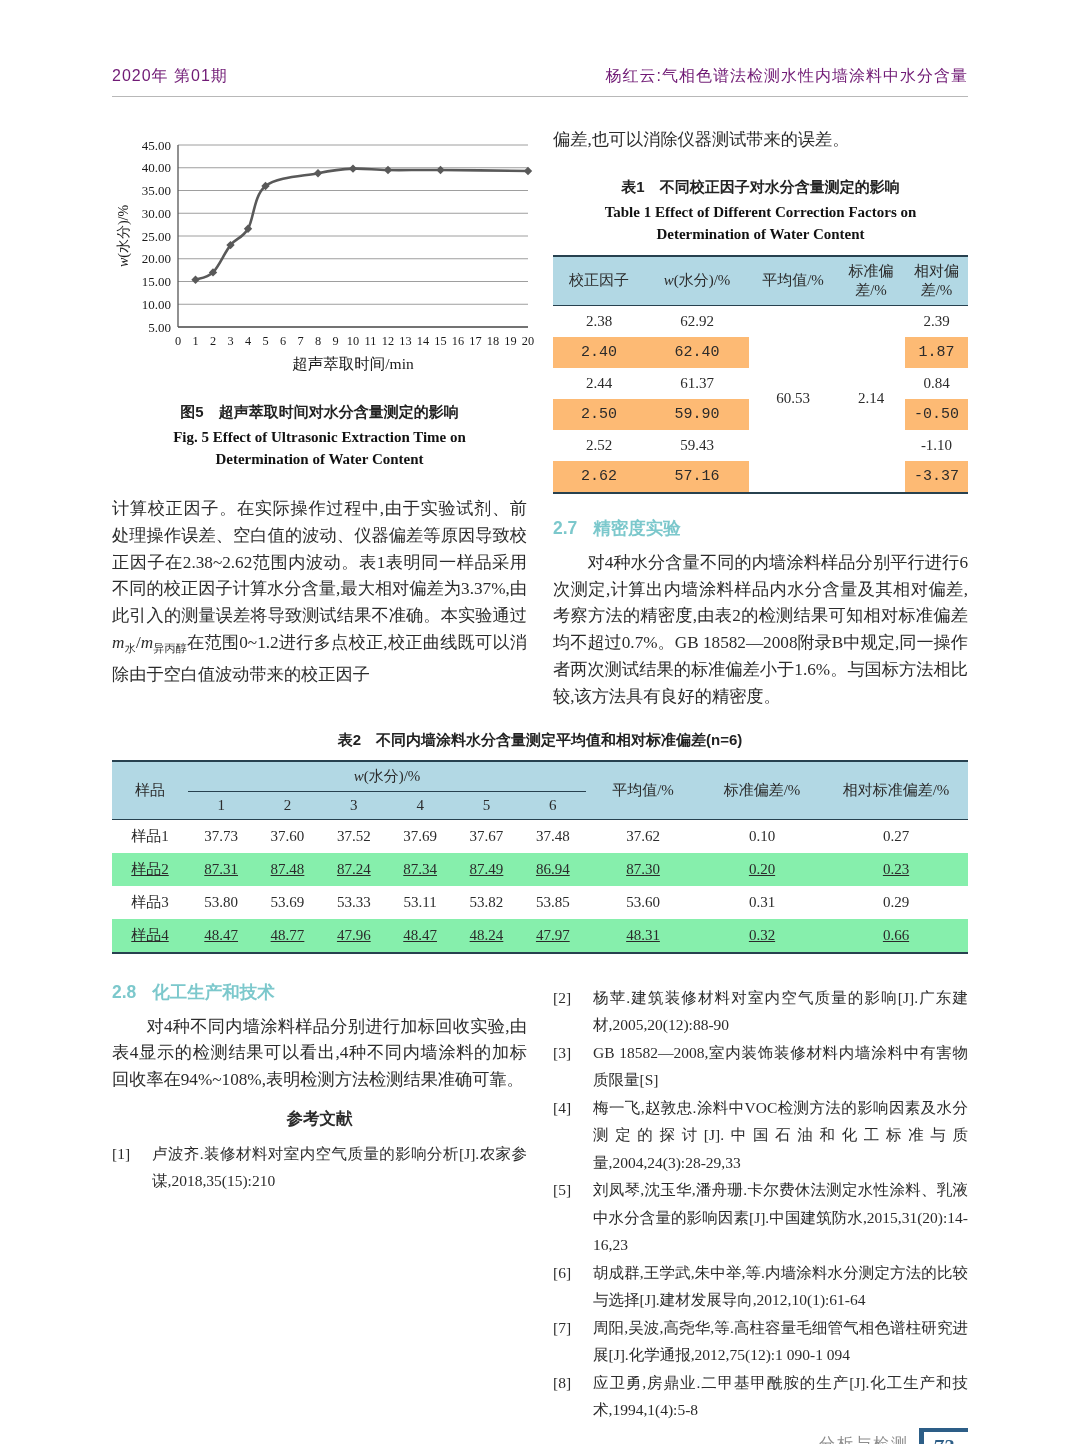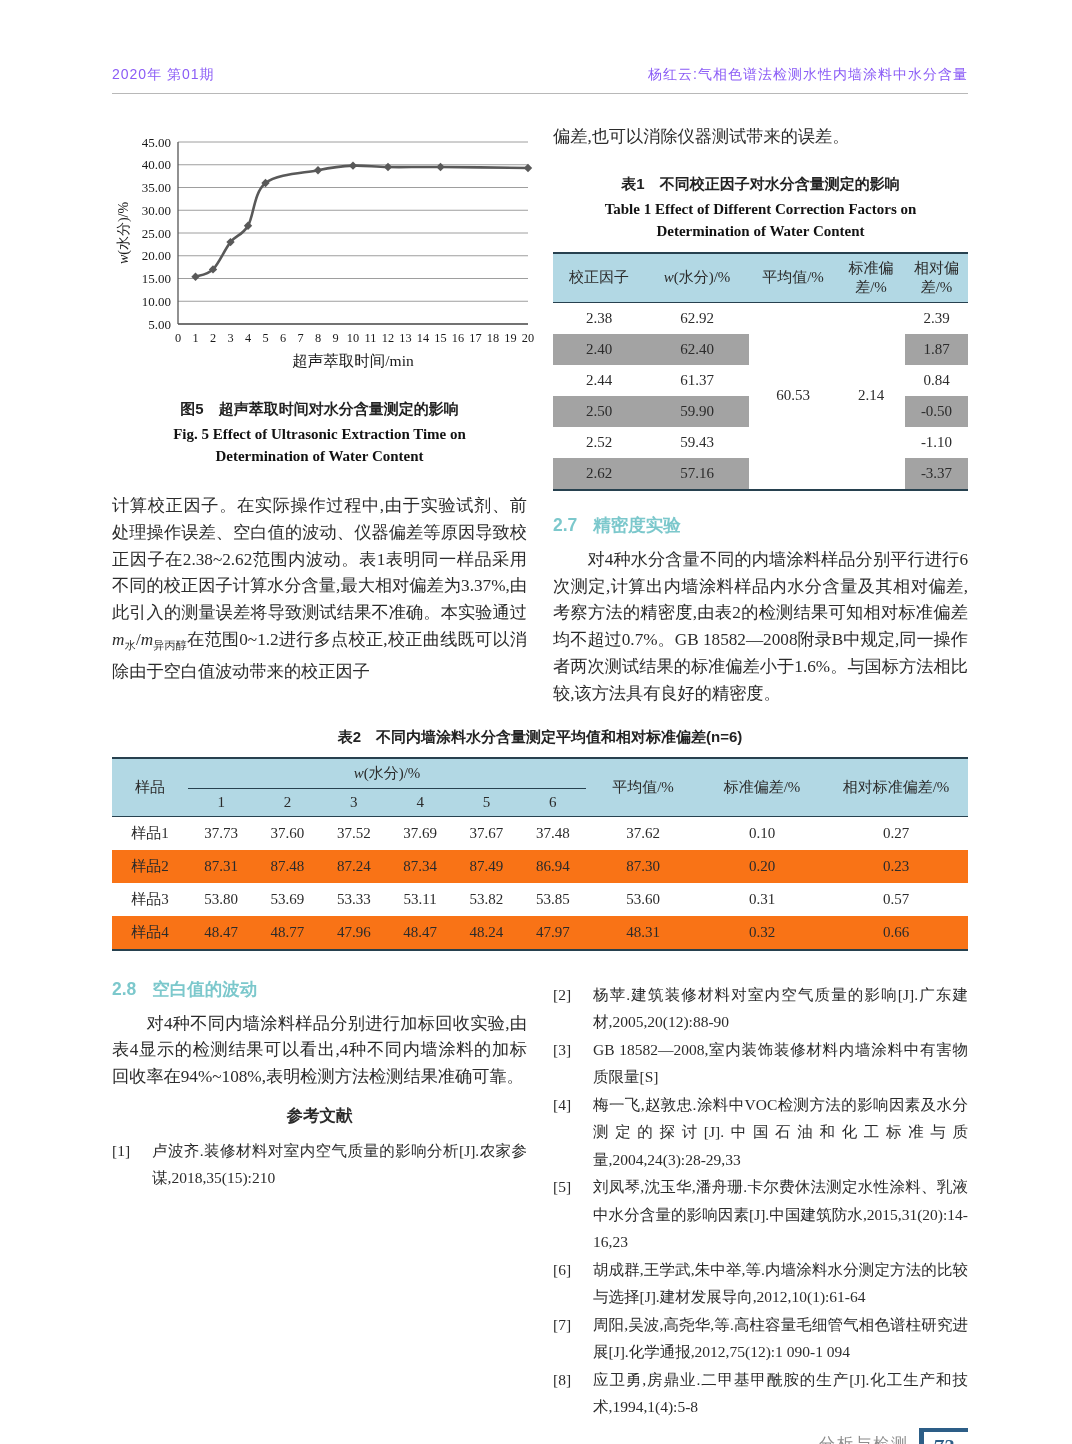--- a/index.html
+++ b/index.html
@@ -4,21 +4,21 @@
 <style>
   html,body{margin:0;padding:0;background:#ffffff;}
   body{width:1072px;height:1444px;position:relative;overflow:hidden;
        font-family:"Liberation Serif","DejaVu Serif",serif;color:#2b2b2b;}
   .page{box-sizing:border-box;width:1072px;height:1444px;padding:66px 104px 0 112px;position:relative;}
 
   
   .header{display:flex;justify-content:space-between;align-items:flex-end;
           padding-bottom:9px;border-bottom:1px solid #b8b8b8;
           font-family:"Liberation Sans","DejaVu Sans",sans-serif;
-          font-size:14px;color:#8b5cf6;letter-spacing:1px;}
+          font-size:16px;color:#701a75;letter-spacing:1px;}
 
   
   .cols{display:flex;gap:26px;}
   .col{width:415px;min-width:415px;}
 
   
   .figure-block{margin-top:22px;text-align:center;}
   .caption-cn{font-family:"Liberation Sans","DejaVu Sans",sans-serif;font-weight:600;
               font-size:15px;color:#222;margin-top:10px;}
   .caption-en{font-size:15px;font-weight:bold;color:#111;line-height:22px;margin-top:4px;}
@@ -37,22 +37,22 @@
   
   .tbl-caption{text-align:center;margin-top:24px;}
   .tbl-caption .cn{font-family:"Liberation Sans","DejaVu Sans",sans-serif;font-weight:600;
                    font-size:15px;color:#222;}
   .tbl-caption .en{font-size:15px;font-weight:bold;color:#111;line-height:22px;margin-top:4px;}
   table.dtable{width:100%;border-collapse:collapse;margin-top:10px;
                border-top:2.5px solid #27414f;border-bottom:2.5px solid #27414f;}
   table.dtable th{background:#b2d8e4;font-weight:normal;font-size:15px;
                   padding:5px 2px;border-bottom:1.8px solid #27414f;}
   table.dtable td{font-size:15px;text-align:center;padding:7px 2px;}
-  td.stripe{background:#a3a3a3;}
-  tr.striperow td{background:#f97316;}
+  td.stripe{background:#fdba74;font-family:Liberation Mono, monospace;}
+  tr.striperow td{background:#86efac;text-decoration:underline;}
   table.t2 th{border-bottom:none;}
   table.t2 thead{border-bottom:1.8px solid #27414f;}
   th.wspan{border-bottom:1px solid #27414f !important;}
   .ivar{font-style:italic;}
 
   
   .refs-head{text-align:center;font-weight:bold;font-size:16.5px;margin:14px 0 10px 0;}
   .ref{display:flex;font-size:15.5px;line-height:27.5px;text-align:justify;}
   .ref .ref-num{width:40px;min-width:40px;}
   .ref .ref-text{flex:1;}
@@ -264,21 +264,21 @@
           <tr>
             <td>样品3</td>
             <td>53.80</td>
             <td>53.69</td>
             <td>53.33</td>
             <td>53.11</td>
             <td>53.82</td>
             <td>53.85</td>
             <td>53.60</td>
             <td>0.31</td>
-            <td>0.57</td>
+            <td>0.29</td>
           </tr>
           <tr class="striperow">
             <td>样品4</td>
             <td>48.47</td>
             <td>48.77</td>
             <td>47.96</td>
             <td>48.47</td>
             <td>48.24</td>
             <td>47.97</td>
             <td>48.31</td>
@@ -286,21 +286,21 @@
             <td>0.66</td>
           </tr>
         </tbody>
     </table>
   </div>
 
   <div class="cols" style="margin-top:26px;">
     <div class="col">
       <div>
         <h3 class="sect-head">
-          <span class="num">2.8</span><span>空白值的波动</span>
+          <span class="num">2.8</span><span>化工生产和技术</span>
         </h3>
         <p class="body indent">对4种不同内墙涂料样品分别进行加标回收实验,由表4显示的检测结果可以看出,4种不同内墙涂料的加标回收率在94%~108%,表明检测方法检测结果准确可靠。</p>
       </div>
 
 
       <div class="refs-head">参考文献</div>
       <div id="refs-left">
           <div class="ref">
             <span class="ref-num">[1]</span>
             <span class="ref-text">卢波齐.装修材料对室内空气质量的影响分析[J].农家参谋,2018,35(15):210</span>

